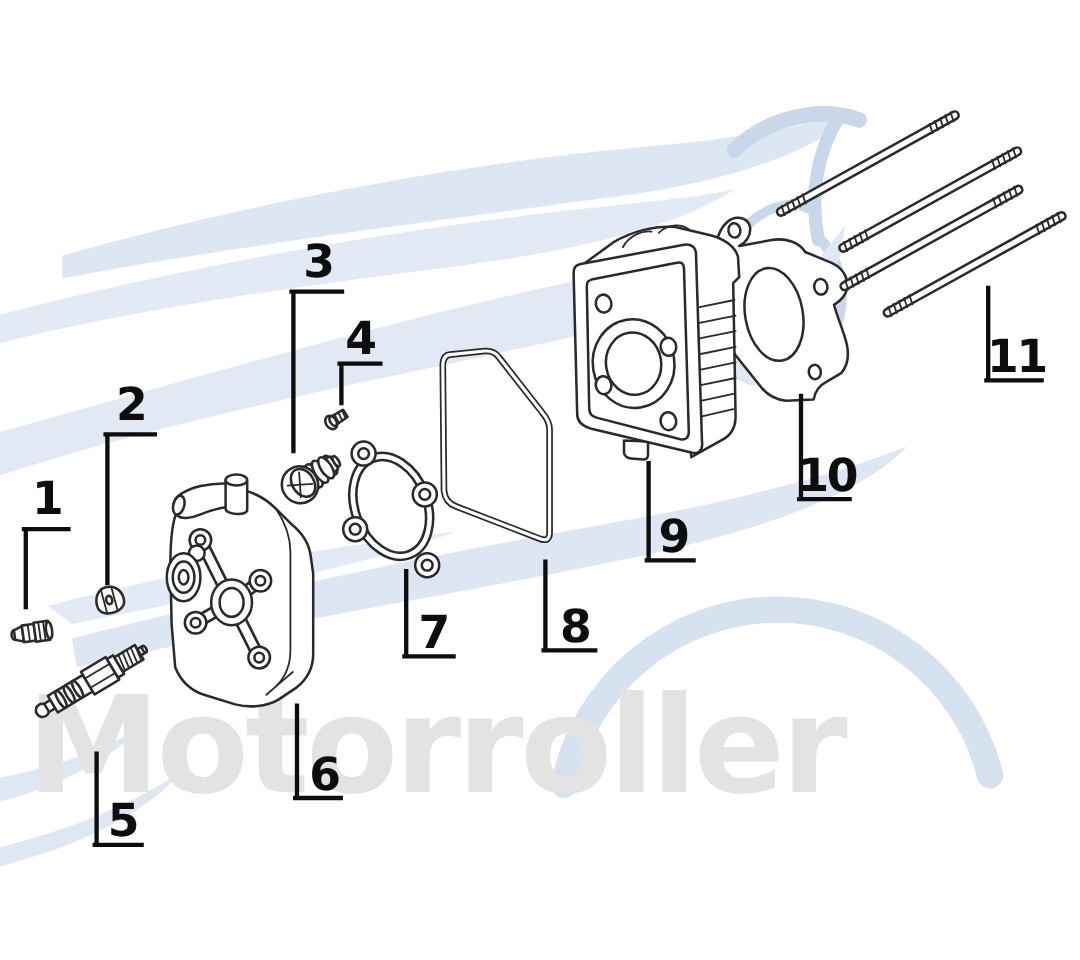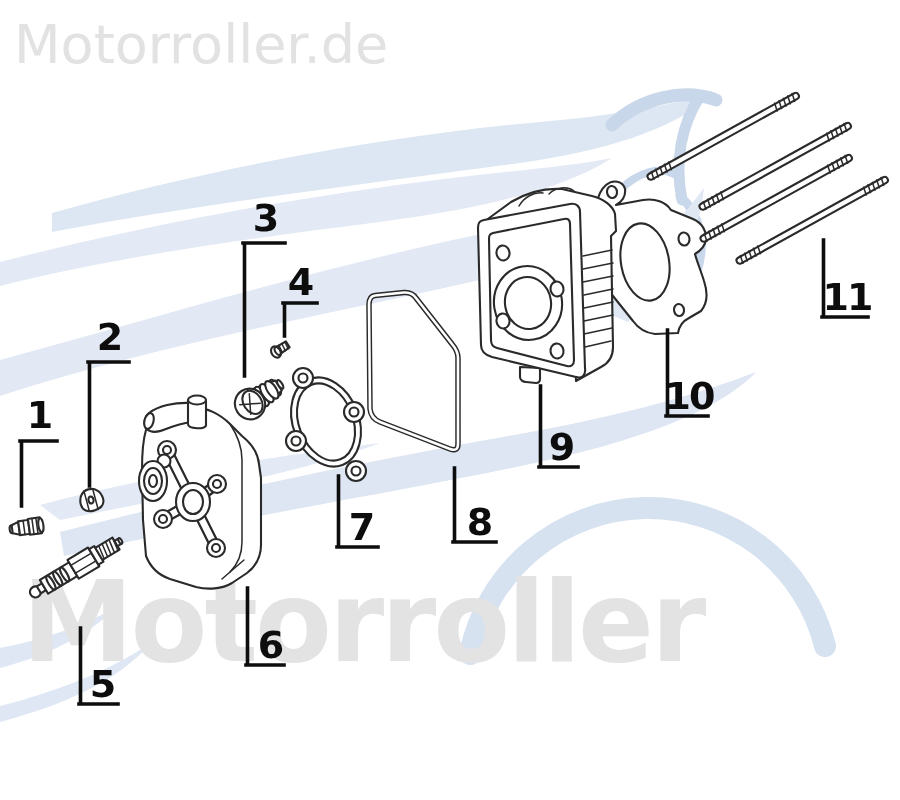--- a/index.html
+++ b/index.html
@@ -51,21 +51,20 @@
     <g>
       <circle cx="648" cy="718" r="166" fill="#ffffff"></circle>
       <path d="M470,654 A182,182 0 0 1 825,646" fill="none" stroke="#d6e2f0" stroke-width="22" stroke-linecap="round"></path>
     </g>
     <g fill="#dee7f3">
       <path d="M0,648 C42,640 84,626 118,606 C88,636 46,656 0,668 Z"></path>
       <path d="M0,706 C56,692 112,670 152,642 C118,682 60,706 0,722 Z"></path>
     </g>
   </svg>
 
-  <div class="wm-header">Motorroller.de</div>
   <div class="wm-big">Motorroller</div>
 
   <svg class="art" width="900" height="800" viewBox="0 0 900 800">
 
     <g>
       <path class="ln" d="M598,224 C594,209 597,193 606,185 C613,179 623,181 625,189
         C626,196 622,202 616,205 L643,200 C655,198 666,202 671,210 L693,219
         C702,223 707,231 706,240 C705,246 700,251 695,254 C697,262 701,271 704,281
         C708,293 707,304 701,311 L689,318 C683,321 679,327 678,333 L655,334
         C646,333 638,328 633,321 L601,281 Z"></path>

